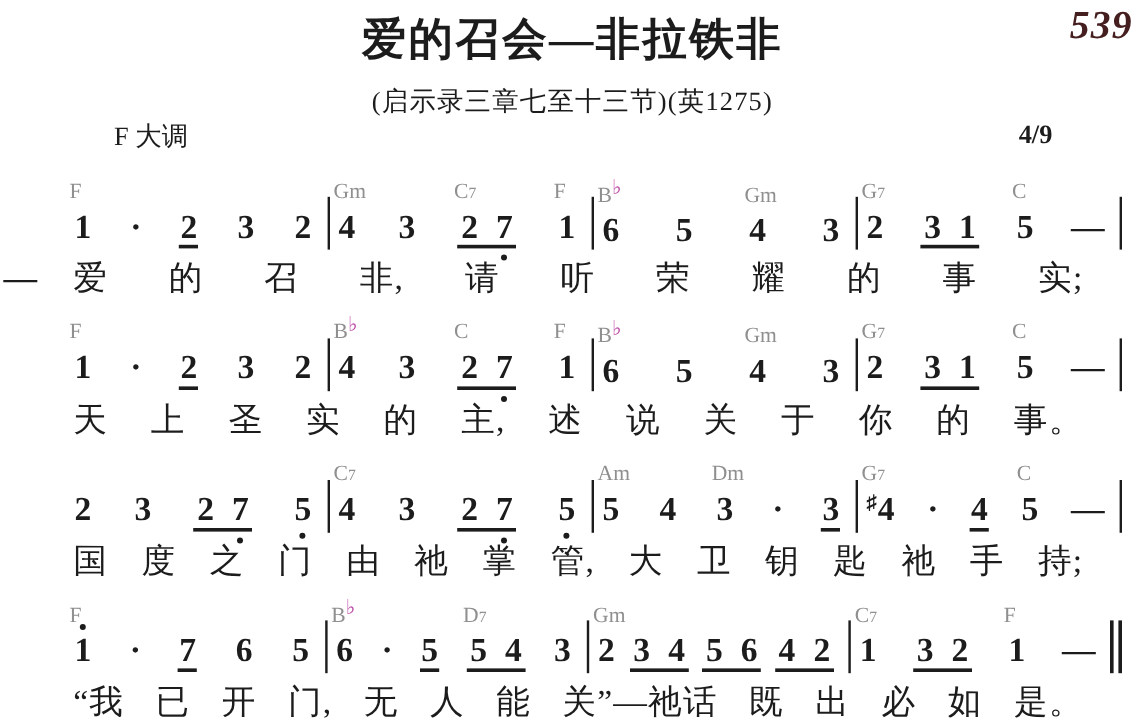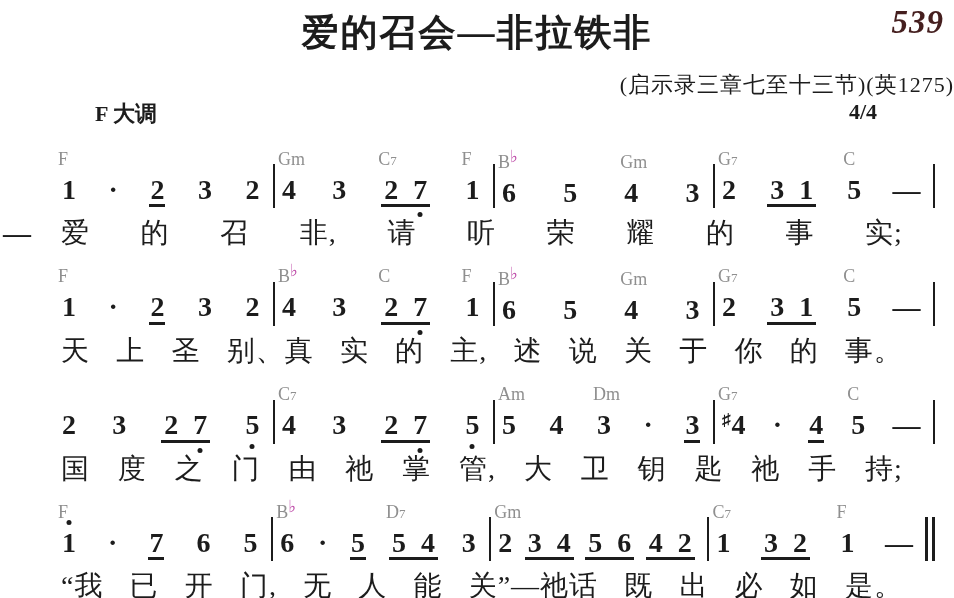--- a/index.html
+++ b/index.html
@@ -21,25 +21,25 @@
     font-size:33px; font-weight:bold; color:var(--hymn_number);
     letter-spacing:1px;
     font-style:italic;
   }
   .title {
     position:absolute; top:8px; left:0; width:100%; margin:0;
     text-align:center; font-size:37px; font-weight:bold; letter-spacing:2px;
   }
   .subtitle {
     position:absolute; top:70px; left:0; width:100%;
-    text-align:right; font-size:22px; letter-spacing:1px;
+    text-align:center; font-size:22px; letter-spacing:1px;
   }
   .key-label {
     position:absolute; top:99px; left:95px;
-    font-size:22px; font-weight:bold;text-align:right;
+    font-size:22px; font-weight:normal;text-align:right;
   }
   .time-signature {
     position:absolute; top:99px; right:77px;
     font-size:22px; font-weight:bold;
   }
 
   .systems { position:absolute; top:138px; left:55px; width:880px; }
   .system { position:relative; margin-bottom:7px; }
 
   .measures { display:flex; align-items:flex-end; padding-top:26px; }
@@ -95,21 +95,21 @@
   }
 </style>
 </head>
 <body>
 
 <div class="page">
   <div class="hymn-number">539</div>
   <h1 class="title">爱的召会—非拉铁非</h1>
   <div class="subtitle">(启示录三章七至十三节)(英1275)</div>
   <div class="key-label">F 大调</div>
-  <div class="time-signature">4/4</div>
+  <div class="time-signature">4/9</div>
   <div class="systems" id="systems">
       <div class="system">
         <div class="measures">
           <div class="measure">
             <span class="unit">
               <span class="chord">F</span>
               <span class="note">1</span>
             </span>
             <span class="unit">
               <span class="dot-sep">·</span>
@@ -276,21 +276,20 @@
             <span class="unit">
               <span class="dash-note">—</span>
             </span>
           </div>
           <div class="barline"></div>
         </div>
         <div class="lyrics">
           <span class="syll">天</span>
           <span class="syll">上</span>
           <span class="syll">圣</span>
-          <span class="syll">别、真</span>
           <span class="syll">实</span>
           <span class="syll">的</span>
           <span class="syll">主,</span>
           <span class="syll">述</span>
           <span class="syll">说</span>
           <span class="syll">关</span>
           <span class="syll">于</span>
           <span class="syll">你</span>
           <span class="syll">的</span>
           <span class="syll">事。</span>

